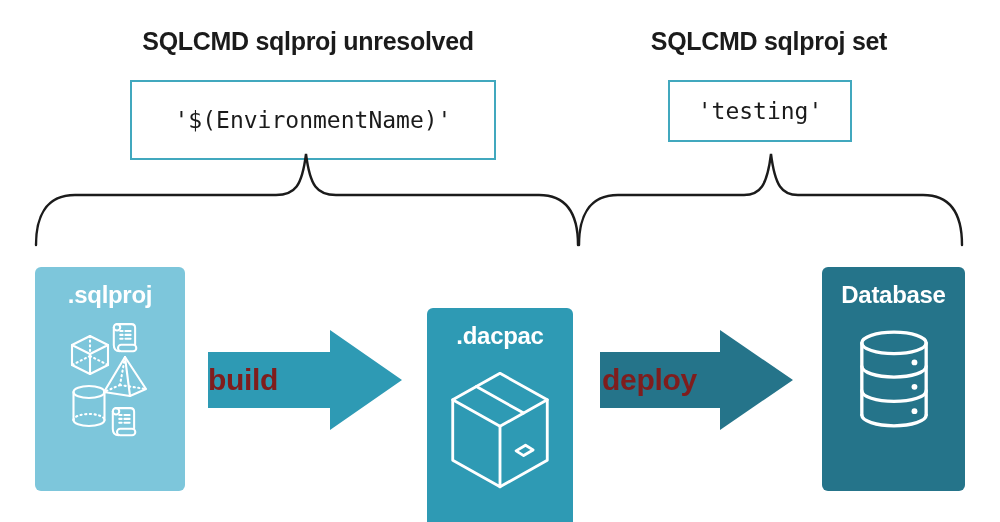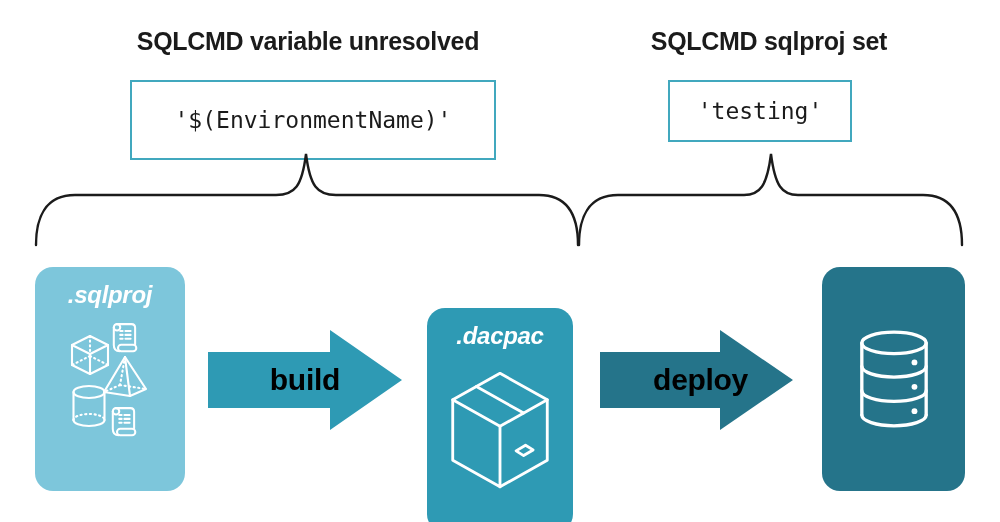--- a/index.html
+++ b/index.html
@@ -19,46 +19,46 @@
     font-family:"DejaVu Sans Mono", monospace; font-size:23px; color:var(--ink,#1b1b1b);
     box-sizing:border-box; white-space:nowrap;
   }
   #codebox-left  { left:130px; top:80px; width:366px; height:80px; }
   #codebox-right { left:668px; top:80px; width:184px; height:62px; }
 
   .brace { position:absolute; top:150px; overflow:visible; }
   #brace-left  { left:33px; }
   #brace-right { left:576px; }
 
-  .node { position:absolute; top:267px; height:224px; border-radius:18px;font-style:italic; }
+  .node { position:absolute; top:267px; height:224px; border-radius:6px; }
   #node-sqlproj  { left:35px;  width:150px; background:var(--light-teal,#7dc6db); }
   #node-dacpac   { left:427px; width:146px; background:var(--teal,#2e9ab4);margin-top:41px; }
   #node-database { left:822px; width:143px; background:var(--dark-teal,#25748a); }
   .node-label {
     position:absolute; top:14px; left:0; width:100%; text-align:center;
     color:#ffffff; font-weight:700; font-size:24px; letter-spacing:-0.3px;
   }
   .icon { position:absolute; }
 
   .arrow-svg { position:absolute; top:330px; }
   #arrow-build  { left:208px; }
   #arrow-deploy { left:600px; }
   .arrow-label {
-    position:absolute; top:360px; color:#000000; font-weight:700; font-size:30px;
-    text-align:right; line-height:40px; letter-spacing:-0.3px;
+    position:absolute; top:360px; color:#7f1d1d; font-weight:700; font-size:30px;
+    text-align:left; line-height:40px; letter-spacing:-0.3px;
   }
   #label-build  { left:208px; width:132px; }
   #label-deploy { left:602px; width:146px; }
 </style>
 </head>
 <body>
 
 <div class="canvas">
 
-  <div class="heading" id="heading-left">SQLCMD variable unresolved</div>
+  <div class="heading" id="heading-left">SQLCMD sqlproj unresolved</div>
   <div class="heading" id="heading-right">SQLCMD sqlproj set</div>
 
   <div class="codebox" id="codebox-left">
     <span>'$(EnvironmentName)'</span>
   </div>
   <div class="codebox" id="codebox-right">
     <span>'testing'</span>
   </div>
 
   <svg class="brace" id="brace-left" width="548" height="100" viewBox="0 0 548 100">
@@ -136,20 +136,21 @@
       </g>
     </svg>
   </div>
 
   <svg class="arrow-svg" id="arrow-deploy" width="193" height="100" viewBox="0 0 193 100">
     <polygon points="0,22 120,22 120,0 193,50 120,100 120,78 0,78" fill="var(--dark-teal,#25748a)"></polygon>
   </svg>
   <div class="arrow-label" id="label-deploy">deploy</div>
 
   <div class="node" id="node-database">
+    <div class="node-label">Database</div>
 
     <svg class="icon" style="left:33px; top:63px;" width="78" height="98" viewBox="0 0 80 100">
       <g fill="none" stroke="#ffffff" stroke-width="3.4" stroke-linecap="round">
         <ellipse cx="40" cy="13" rx="33" ry="11"></ellipse>
         <path d="M7 13 V87 M73 13 V87"></path>
         <path d="M7 87 A33 11 0 0 0 73 87"></path>
         <path d="M7 37 A33 11 0 0 0 73 37"></path>
         <path d="M7 62 A33 11 0 0 0 73 62"></path>
       </g>
       <g fill="#ffffff" stroke="none">

